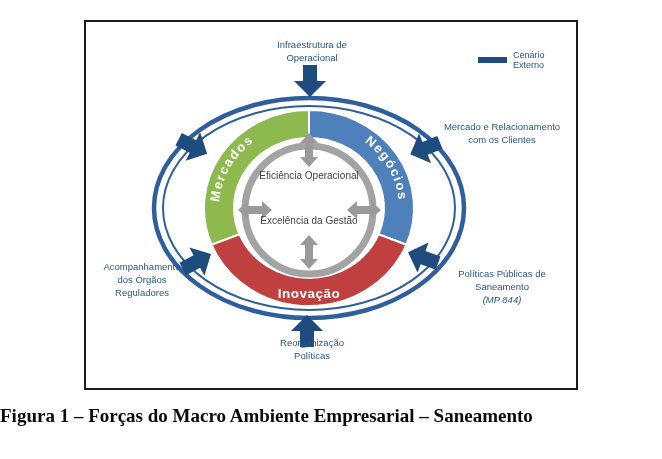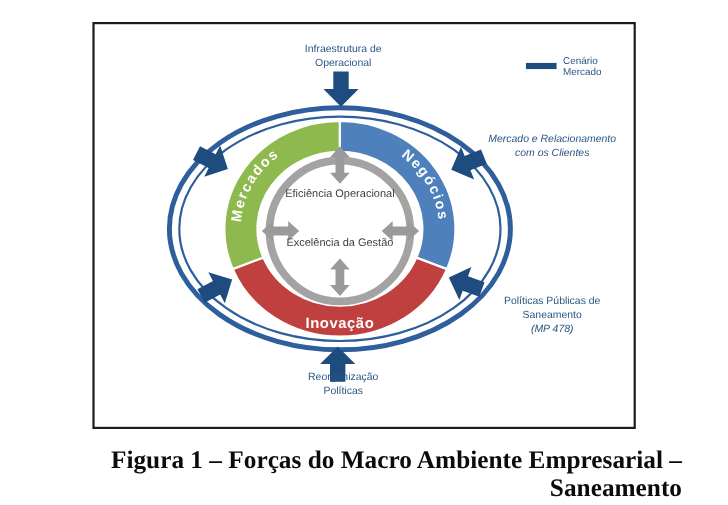--- a/index.html
+++ b/index.html
@@ -4,22 +4,22 @@
 <style>
   html,body{margin:0;padding:0;background:#ffffff;}
   body{width:662px;height:459px;position:relative;font-family:"Liberation Sans",sans-serif;overflow:hidden;}
   .figure-box{position:absolute;left:84px;top:20px;width:494px;height:370px;border:2px solid #1c1c1c;background:#ffffff;box-sizing:border-box;}
   .diagram-svg{position:absolute;left:0;top:0;}
   .label{position:absolute;white-space:pre-line;text-align:center;font-size:9.5px;line-height:13px;color:#2a5684;}
   .label .note{font-style:italic;}
   .legend{position:absolute;left:392px;top:28px;font-size:9px;color:#2a5684;}
   .legend-row{display:flex;align-items:center;margin-bottom:4px;}
   .legend-row svg{margin-right:6px;display:block;}
-  .caption{position:absolute;left:0;top:405px;width:620px;text-align:right;
-           font-family:"Liberation Serif",serif;font-weight:bold;font-size:23px;color:#0b0b0b;}
+  .caption{position:absolute;left:0;top:405px;width:620px;text-align:left;
+           font-family:"Liberation Serif",serif;font-weight:bold;font-size:19px;color:#0b0b0b;}
   .arc-text{font:bold 13px "Liberation Sans",sans-serif;fill:#ffffff;letter-spacing:1.5px;}
   .seg-text{font:bold 13.5px "Liberation Sans",sans-serif;fill:#ffffff;letter-spacing:0.5px;}
   .center-text{font:10px "Liberation Sans",sans-serif;fill:#3f3f3f;}
 </style>
 </head>
 <body>
 
 <div class="figure-box">
 
   <svg class="diagram-svg" width="490" height="366" viewBox="0 0 490 366">
@@ -60,37 +60,40 @@
     <text class="seg-text" x="223" y="276" text-anchor="middle">Inovação</text>
 
     <text class="center-text" x="223" y="157" text-anchor="middle">Eficiência Operacional</text>
     <text class="center-text" x="223" y="202" text-anchor="middle">Excelência da Gestão</text>
   </svg>
 
   <div class="label" style="left:146px;top:16px;width:160px;">Infraestrutura de
 Operacional</div>
 
 
-  <div class="label" style="left:336px;top:98px;width:160px;font-style:italic;">Mercado e Relacionamento
+  <div class="label" style="left:336px;top:98px;width:160px;">Mercado e Relacionamento
 com os Clientes</div>
 
+  <div class="label" style="left:-14px;top:238px;width:140px;">Acompanhamento
+dos Órgãos
+Reguladores</div>
 
   <div class="label" style="left:346px;top:232px;width:140px;">
     <span>Políticas Públicas de
 Saneamento</span>
-    <span class="note" style="display:block;">(MP 478)</span>
+    <span class="note" style="display:block;">(MP 844)</span>
   </div>
 
   <div class="label" style="left:146px;top:314px;width:160px;">Reorganização
 Políticas</div>
 
   <div class="legend">
     <div class="legend-row">
       <svg width="30" height="6">
         <rect x="0" y="0" width="30" height="6" fill="#1f4c7e"></rect>
       </svg>
-      <span>Cenário Mercado</span>
+      <span>Cenário Externo</span>
     </div>
   </div>
 
 </div>
 
 <div class="caption">Figura 1 – Forças do Macro Ambiente Empresarial – Saneamento</div>
 
 </body></html>

